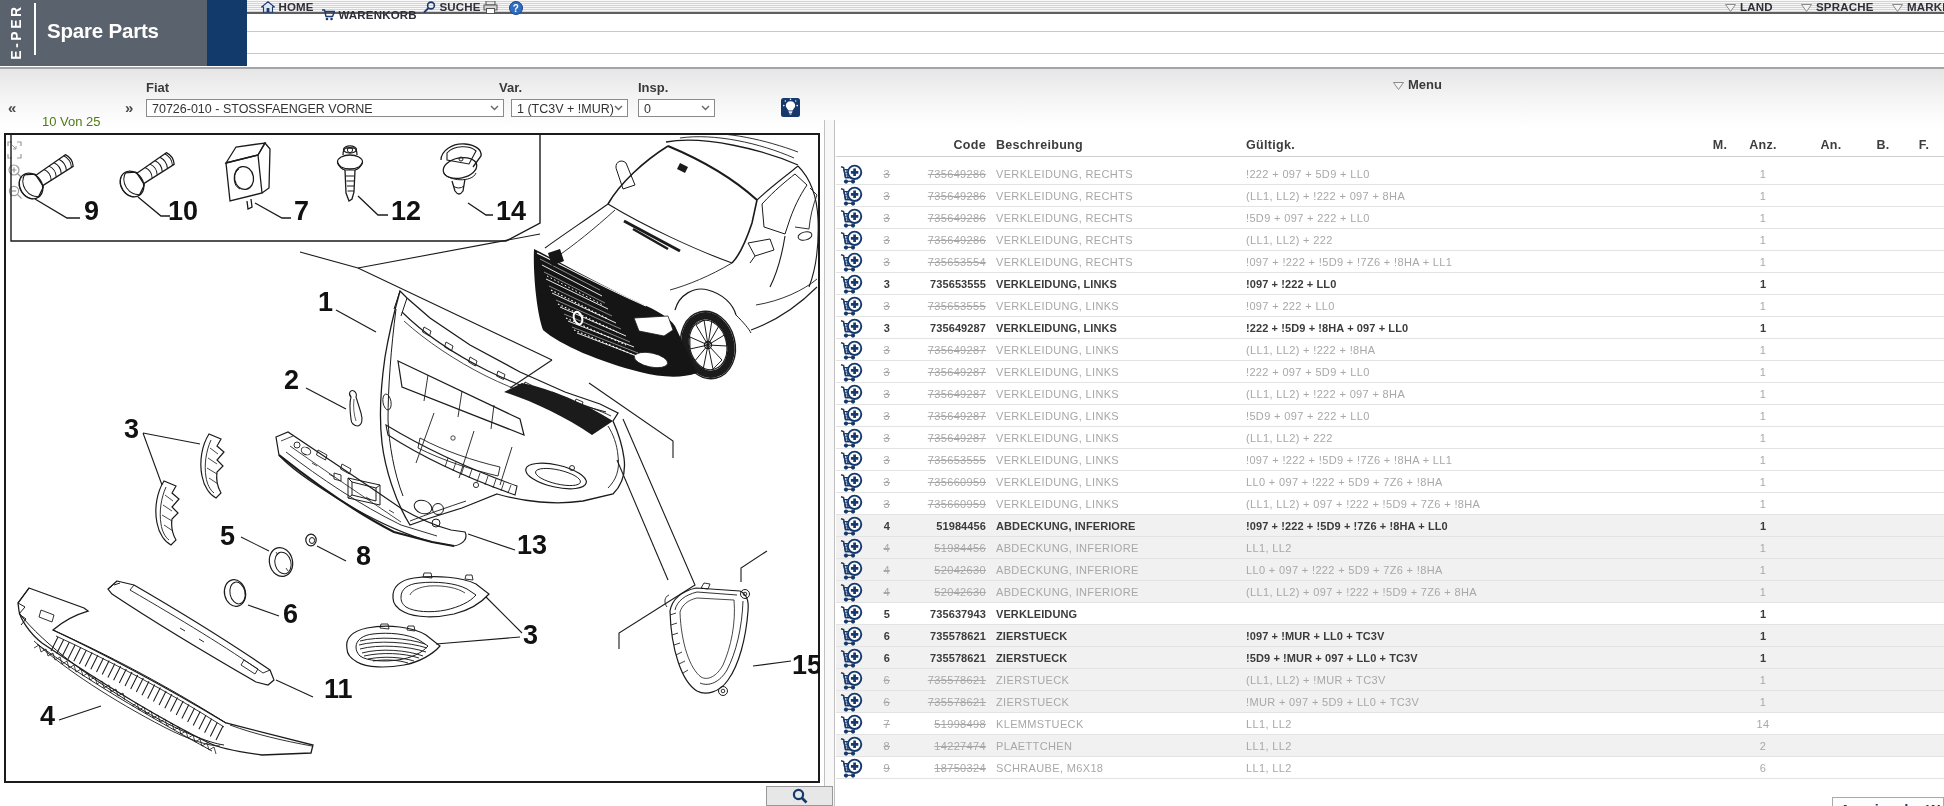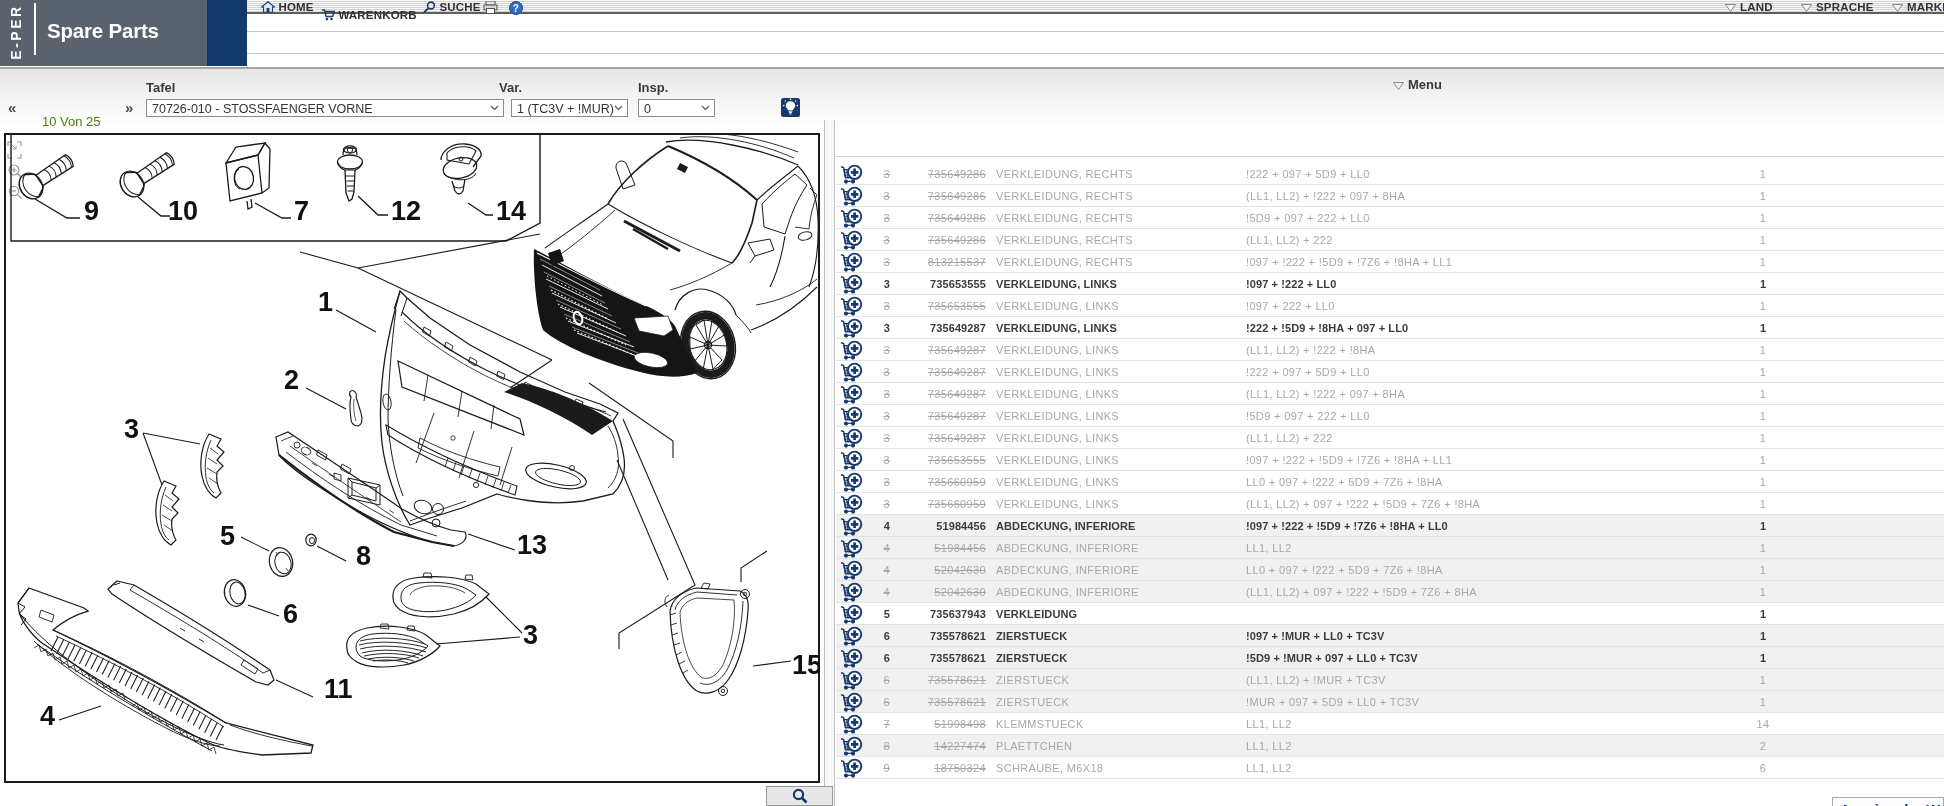--- a/index.html
+++ b/index.html
@@ -116,21 +116,21 @@
   <div id="filterline" class="abs"></div>
 
   <div id="logo" class="abs"></div>
   <div id="logonavy" class="abs"></div>
   <div id="eper" class="abs">E-PER</div>
   <div id="logoline" class="abs"></div>
   <div id="sparetxt" class="abs">Spare Parts</div>
 
   <div id="hdrline" class="abs"></div>
   <div id="toolband" class="abs"></div>
-  <div class="abs tlabel" style="left:146px;top:80px;">Tafel</div>
+  <div class="abs tlabel" style="left:146px;top:80px;">Fiat</div>
   <div class="abs tlabel" style="left:499px;top:80px;">Var.</div>
   <div class="abs tlabel" style="left:638px;top:80px;">Insp.</div>
   <div class="abs" style="left:8px;top:99px;font-size:15px;font-weight:bold;color:#4a4a4a;">«</div>
   <div class="abs" style="left:42px;top:114px;font-size:13px;color:#4d7c0f;">10 Von 25</div>
   <div class="abs" style="left:125px;top:99px;font-size:15px;font-weight:bold;color:#4a4a4a;">»</div>
   <div class="sel" style="left:146px;top:99px;width:358px;">70726-010 - STOSSFAENGER VORNE
     <svg class="chev" viewBox="0 0 9 6">
         <path d="M1 1 L4.5 4.5 L8 1" fill="none" stroke="#666" stroke-width="1.4"></path>
       </svg></div>
   <div class="sel" style="left:511px;top:99px;width:117px;">1 (TC3V + !MUR)
@@ -436,20 +436,30 @@
       <path d="M663,474 C660,470 660,464 665,462" stroke-width="0.9"></path>
       <path d="M666,482 l6,-2 M667,492 l6,-2 M668,502 l6,-2 M670,512 l6,-2 M672,522 l6,-3 M675,531 l6,-3 M679,540 l5,-3" stroke-width="0.85"></path>
       <path d="M697,455 l3,-5 6,1 -2,5 z" stroke-width="0.9"></path>
     </g>
     <path d="M749,533 L787,528" stroke="#1b1b1b" stroke-width="1.2" fill="none"></path>
     <text x="788" y="541" font-size="27" font-weight="bold" fill="#111">15</text>
   </svg>
   </div>
   <div id="splitter" class="abs"></div>
 
+  <div id="thead" class="abs">
+    <span class="hcell" style="left:66px;width:84px;text-align:right;">Code</span>
+    <span class="hcell" style="left:160px;">Beschreibung</span>
+    <span class="hcell" style="left:410px;">Gültigk.</span>
+    <span class="hcell" style="left:872px;width:24px;text-align:center;">M.</span>
+    <span class="hcell" style="left:905px;width:44px;text-align:center;">Anz.</span>
+    <span class="hcell" style="left:980px;width:30px;text-align:center;">An.</span>
+    <span class="hcell" style="left:1036px;width:22px;text-align:center;">B.</span>
+    <span class="hcell" style="left:1077px;width:22px;text-align:center;">F.</span>
+  </div>
   <div id="theadline" class="abs"></div>
 
   <div id="tbody" class="abs">
 <div class="trow">
         <span class="cart"><svg width="25" height="22" viewBox="0 0 25 22">
             <path d="M1,3.8 L3.6,4.5 L5.6,14.6 L13.4,14.6" fill="none" stroke="#16396d" stroke-width="1.5"></path>
             <path d="M3.9,6.6 L15,6.6 L13.5,14.6 L5.4,14.6 Z" fill="none" stroke="#16396d" stroke-width="1.2"></path>
             <path d="M6.6,6.6 L7.6,14.6 M9.6,6.6 L9.9,14.6 M12.4,6.6 L12.2,14.6 M4.5,9.3 L14.3,9.3 M5,12 L13.8,12" stroke="#16396d" stroke-width="0.8" fill="none"></path>
             <path d="M7.5,18.3 L11.5,18.3" stroke="#16396d" stroke-width="1.2"></path>
             <circle cx="6" cy="18.6" r="2.1" fill="#16396d"></circle>
@@ -523,21 +533,21 @@
             <path d="M1,3.8 L3.6,4.5 L5.6,14.6 L13.4,14.6" fill="none" stroke="#16396d" stroke-width="1.5"></path>
             <path d="M3.9,6.6 L15,6.6 L13.5,14.6 L5.4,14.6 Z" fill="none" stroke="#16396d" stroke-width="1.2"></path>
             <path d="M6.6,6.6 L7.6,14.6 M9.6,6.6 L9.9,14.6 M12.4,6.6 L12.2,14.6 M4.5,9.3 L14.3,9.3 M5,12 L13.8,12" stroke="#16396d" stroke-width="0.8" fill="none"></path>
             <path d="M7.5,18.3 L11.5,18.3" stroke="#16396d" stroke-width="1.2"></path>
             <circle cx="6" cy="18.6" r="2.1" fill="#16396d"></circle>
             <circle cx="13" cy="18.6" r="2.1" fill="#16396d"></circle>
             <circle cx="14.6" cy="9.3" r="6.7" fill="#fcfcfc" stroke="#16396d" stroke-width="1.9"></circle>
             <path d="M14.6,5.6 L14.6,13 M10.9,9.3 L18.3,9.3" stroke="#16396d" stroke-width="2.7"></path>
           </svg></span>
         <span class="cell cpos inact"><span class="strike">3</span></span>
-        <span class="cell ccode inact"><span class="strike">813215537</span></span>
+        <span class="cell ccode inact"><span class="strike">735653554</span></span>
         <span class="cell cdesc inact">VERKLEIDUNG, RECHTS</span>
         <span class="cell cgue inact">!097 + !222 + !5D9 + !7Z6 + !8HA + LL1</span>
         <span class="cell canz inact">1</span>
         <span class="bline"></span>
       </div>
 <div class="trow">
         <span class="cart"><svg width="25" height="22" viewBox="0 0 25 22">
             <path d="M1,3.8 L3.6,4.5 L5.6,14.6 L13.4,14.6" fill="none" stroke="#16396d" stroke-width="1.5"></path>
             <path d="M3.9,6.6 L15,6.6 L13.5,14.6 L5.4,14.6 Z" fill="none" stroke="#16396d" stroke-width="1.2"></path>
             <path d="M6.6,6.6 L7.6,14.6 M9.6,6.6 L9.9,14.6 M12.4,6.6 L12.2,14.6 M4.5,9.3 L14.3,9.3 M5,12 L13.8,12" stroke="#16396d" stroke-width="0.8" fill="none"></path>

